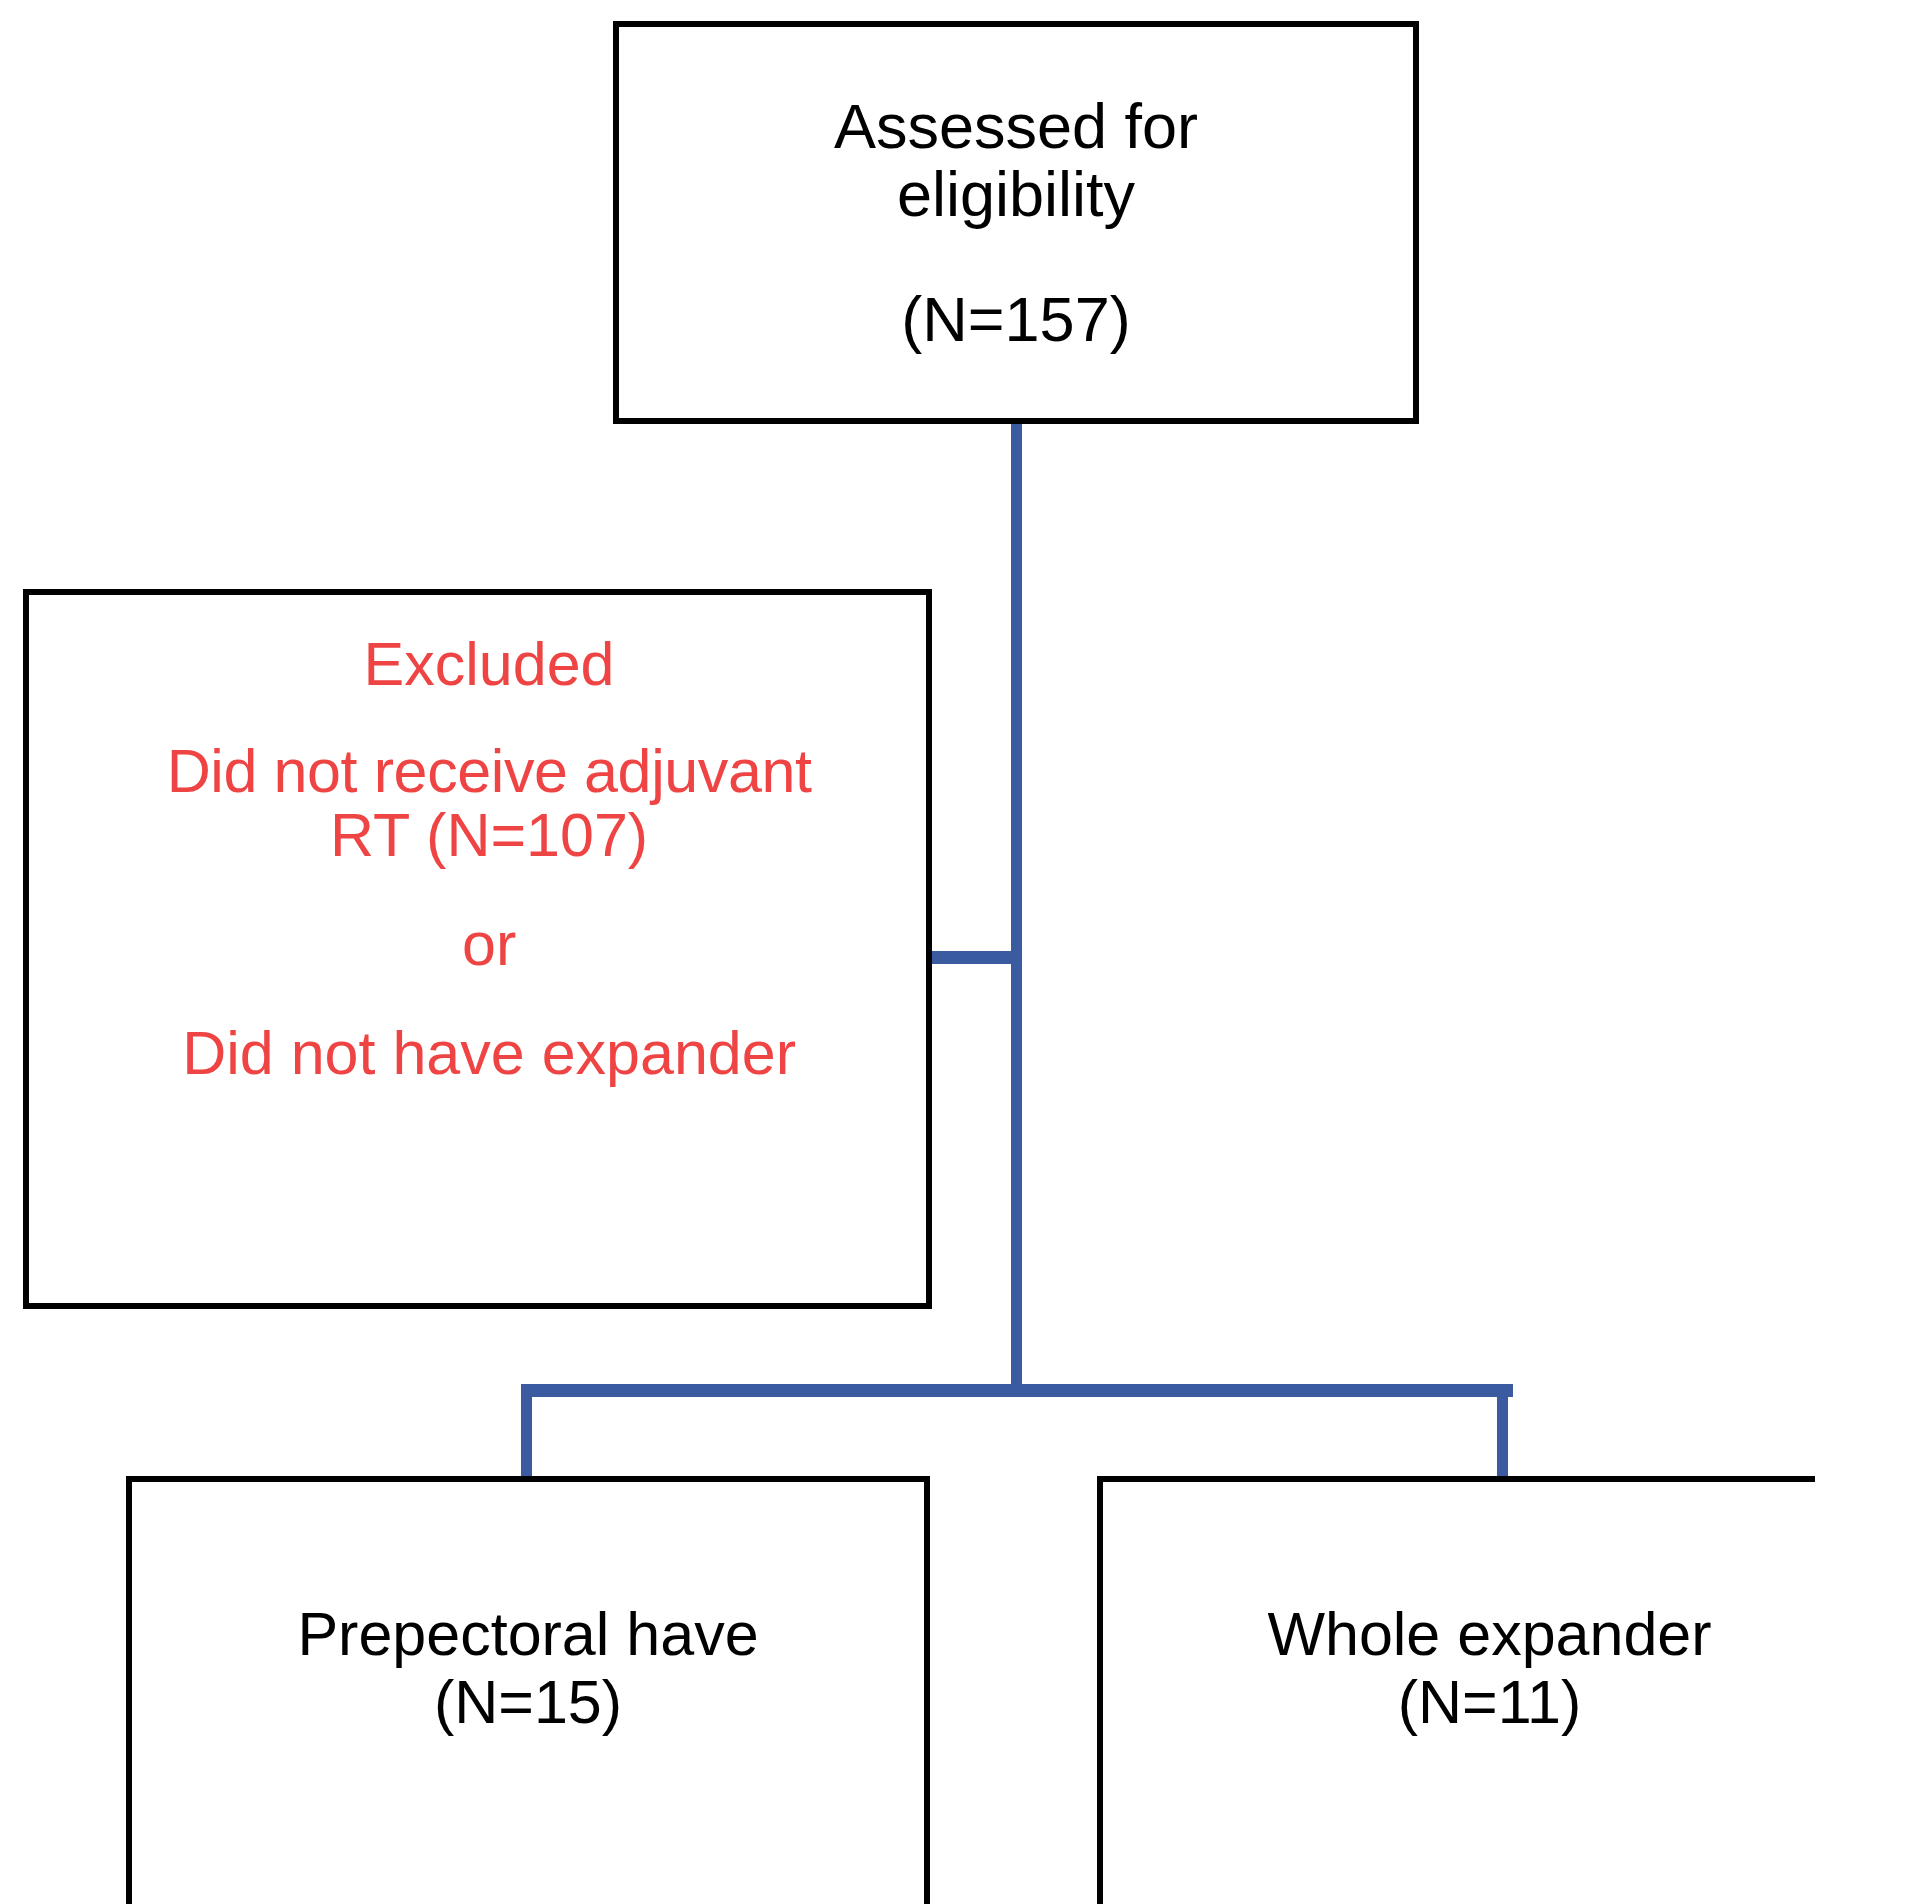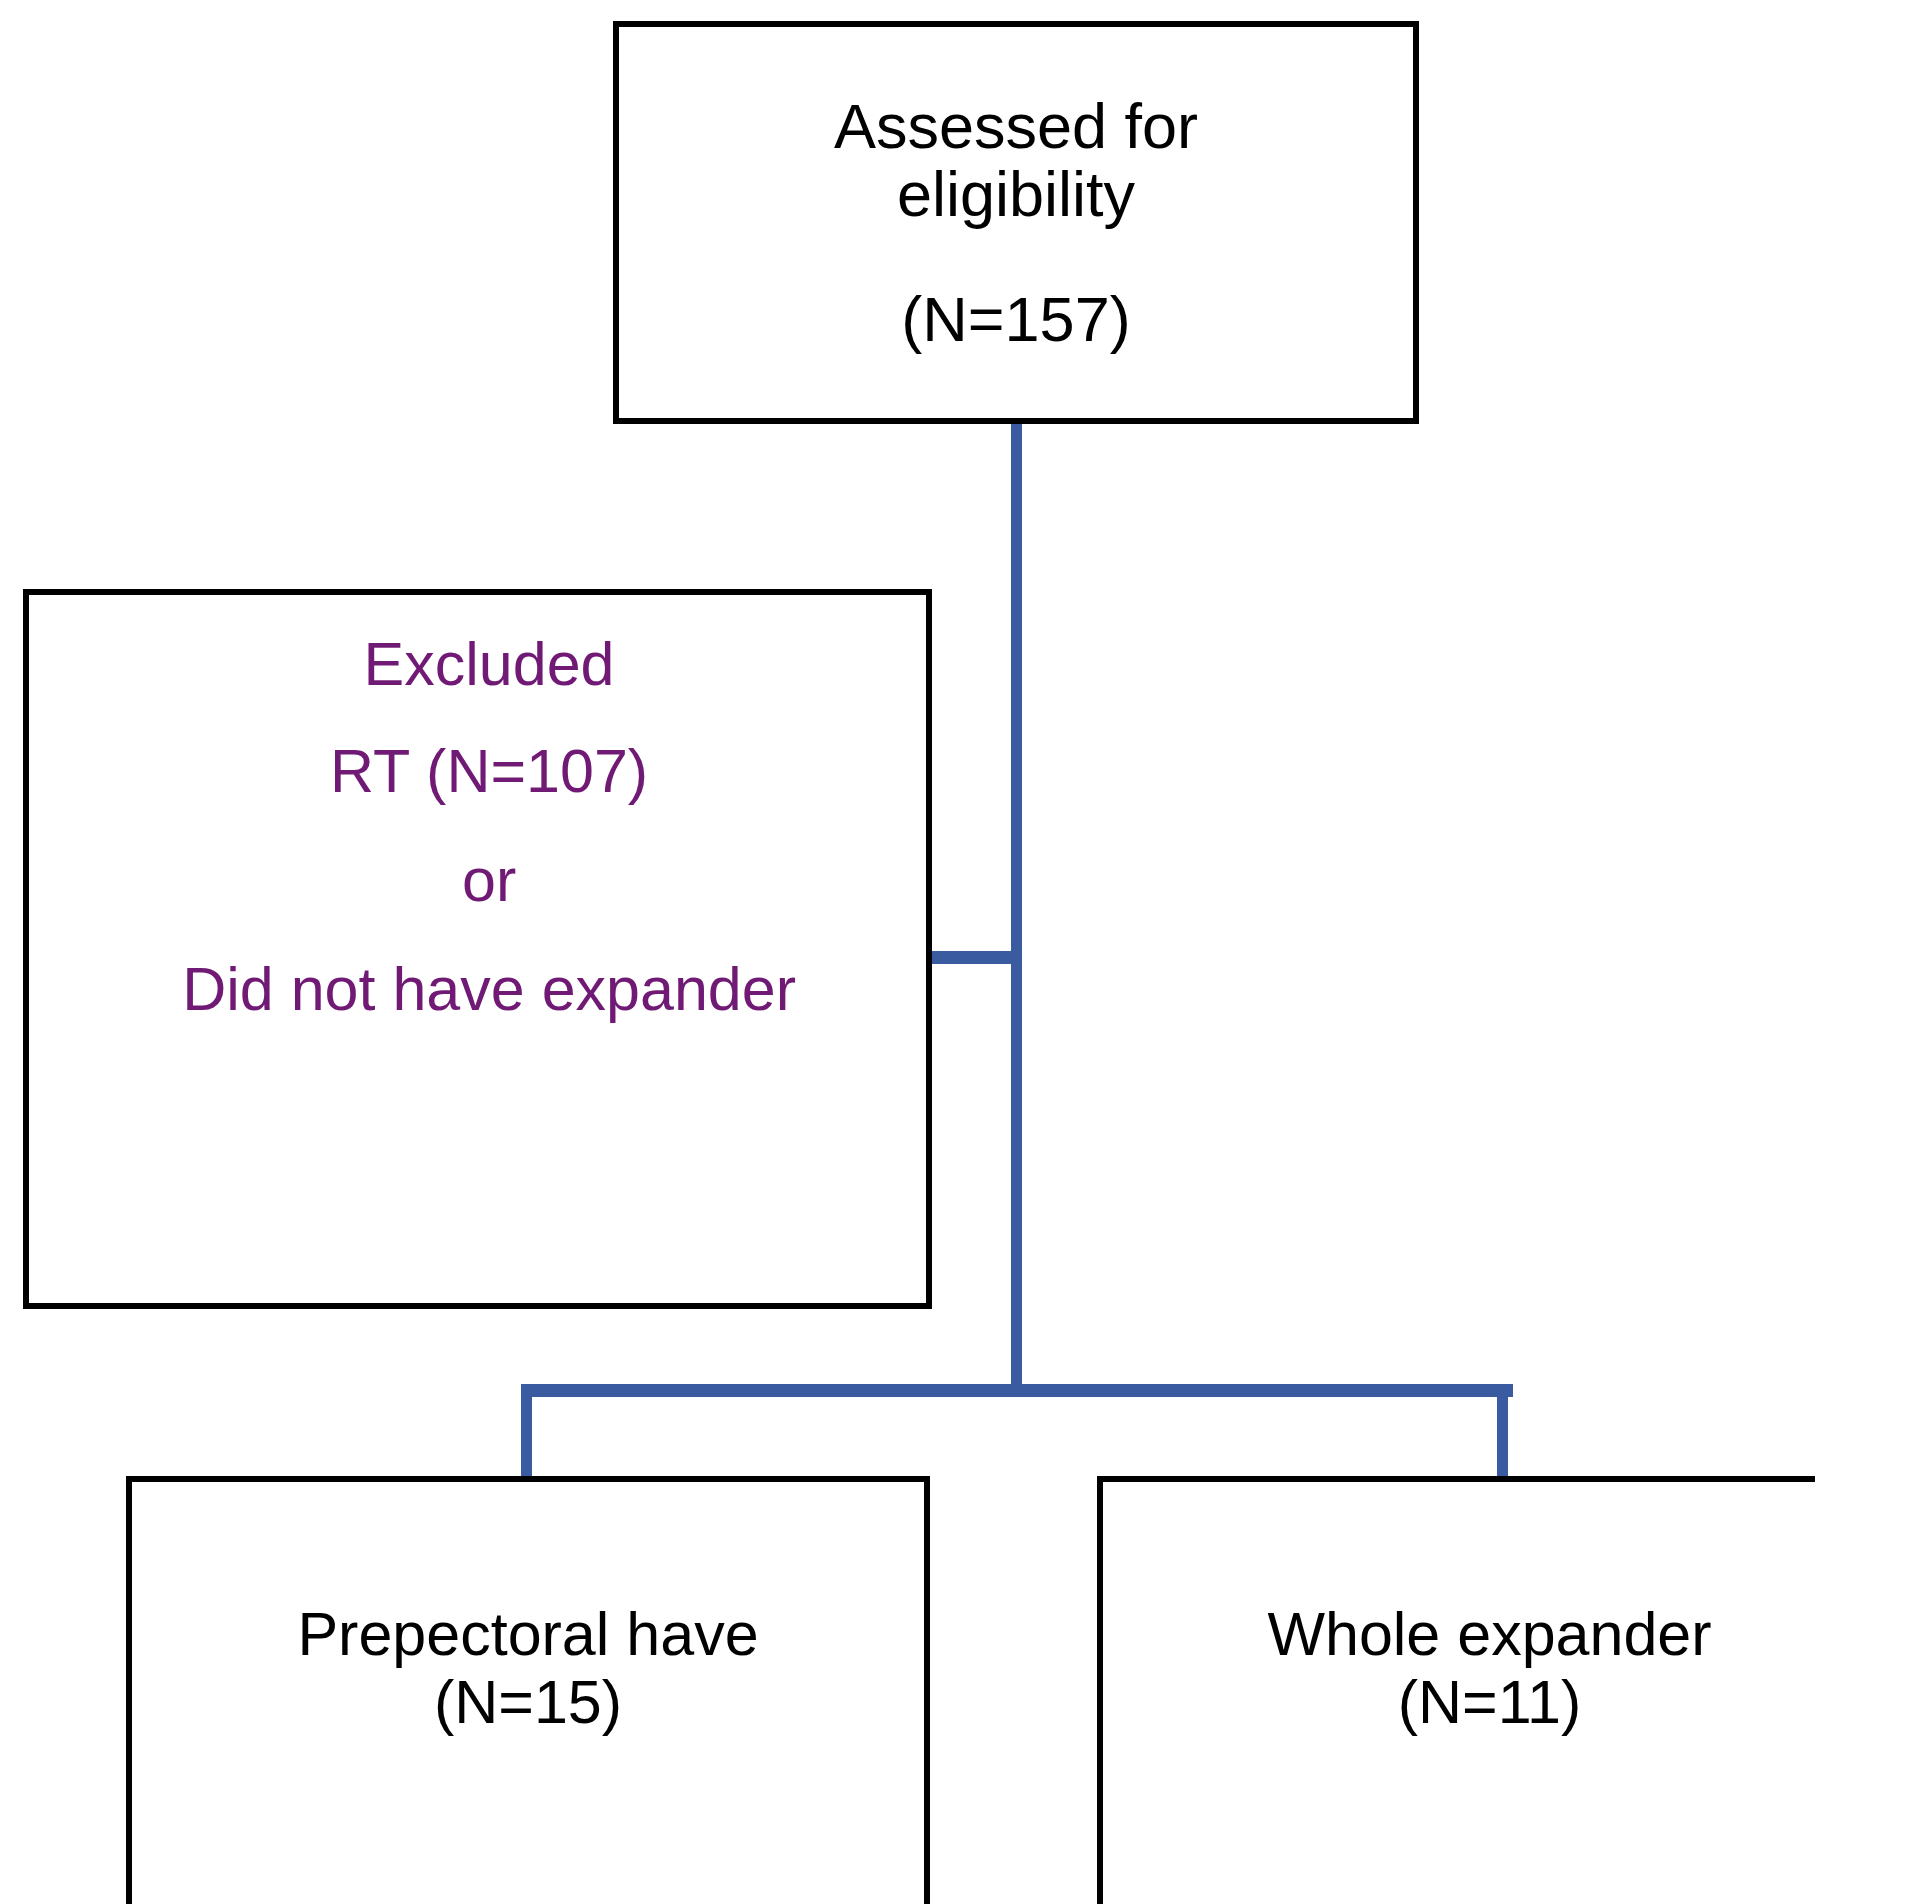--- a/index.html
+++ b/index.html
@@ -115,22 +115,23 @@
   <div class="conn conn-v" id="conn-drop-left" style="background: rgb(59, 91, 160);"></div>
 
   <div class="conn conn-v" id="conn-drop-right" style="background: rgb(59, 91, 160);"></div>
 
   <div class="node" id="node-assessed" style="border-color: rgb(0, 0, 0); background: rgb(255, 255, 255); color: rgb(0, 0, 0);">
     <span class="line l1">Assessed for</span>
     <span class="line l2">eligibility</span>
     <span class="line l3">(N=157)</span>
   </div>
 
-  <div class="node" id="node-excluded" style="border-color: rgb(0, 0, 0); background: rgb(255, 255, 255); color: #701a75; padding-left: 24px;">
+  <div class="node" id="node-excluded" style="border-color: rgb(0, 0, 0); background: rgb(255, 255, 255); color: #ef4444; padding-left: 24px;">
     <span class="line head">Excluded</span>
+    <span class="line reason1">Did not receive adjuvant</span>
     <span class="line reason1b">RT (N=107)</span>
     <span class="line orline">or</span>
     <span class="line reason2">Did not have expander</span>
   </div>
 
   <div class="node" id="node-prepectoral" style="border-color: rgb(0, 0, 0); background: rgb(255, 255, 255); color: rgb(0, 0, 0);">
     <span class="line">Prepectoral have</span>
     <span class="line">(N=15)</span>
   </div>
 

